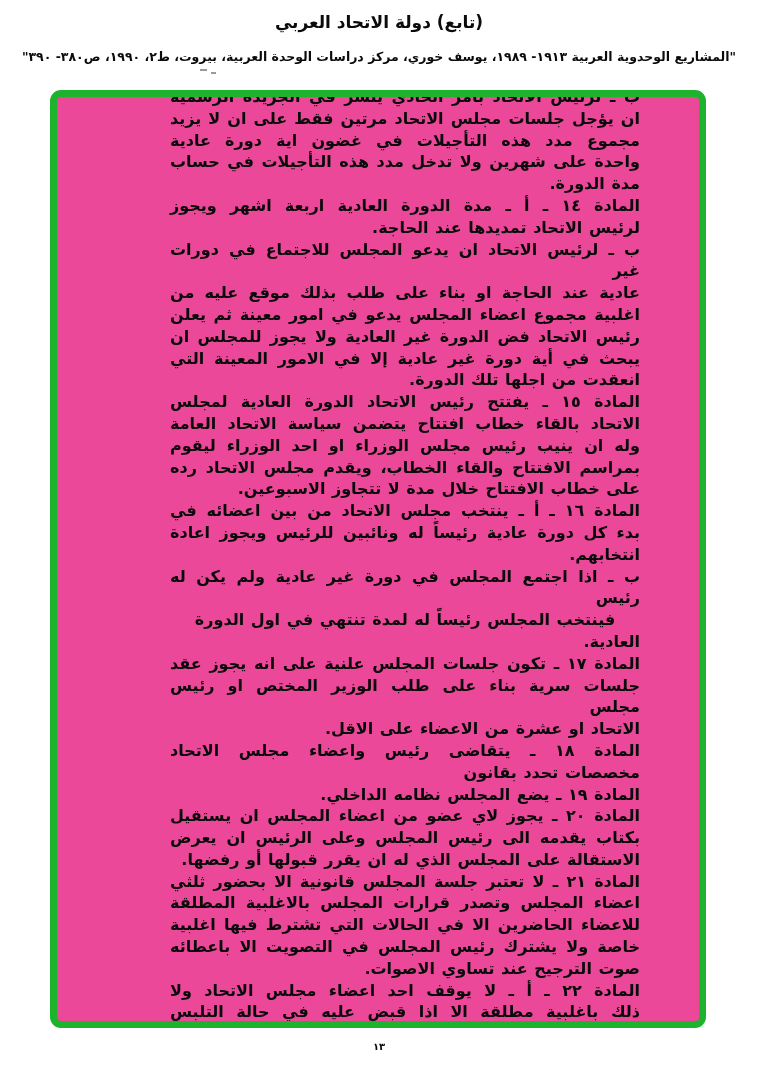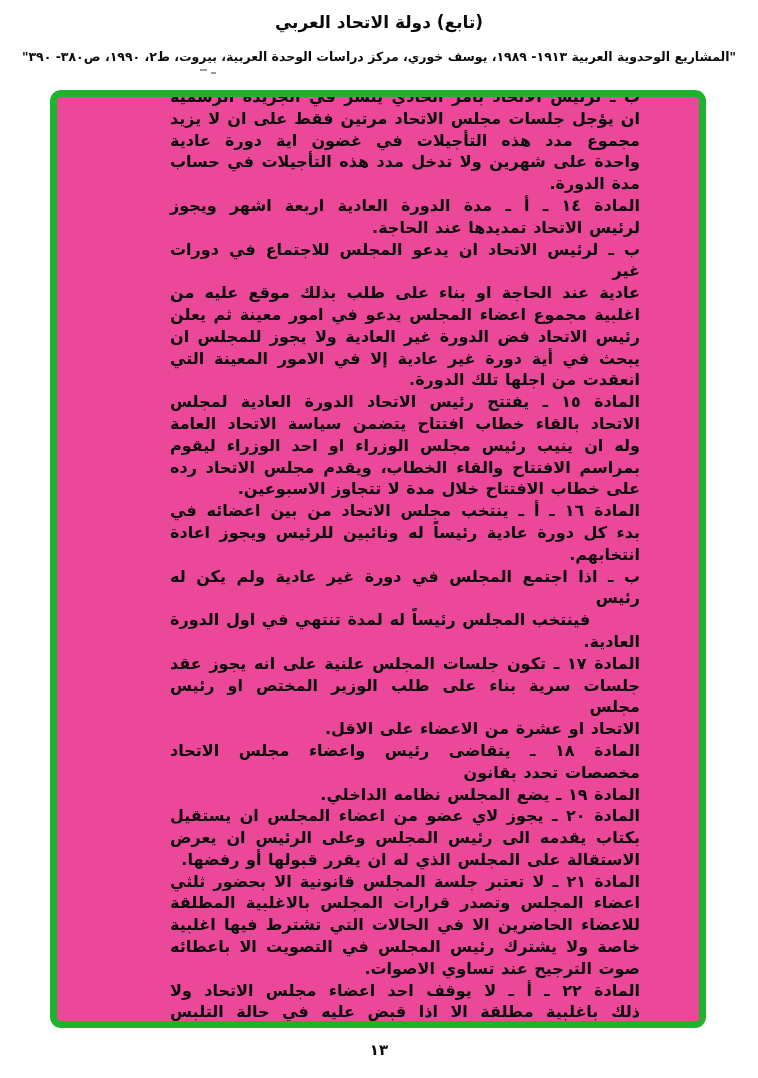--- a/index.html
+++ b/index.html
@@ -45,27 +45,27 @@
     font-size: 16px;
     font-weight: bold;
     line-height: 21.8px;
     word-spacing: 1px;
   }
   .line {
     text-align: justify;
     text-align-last: justify;
   }
   .line.end {
-    text-align: left;
+    text-align: center;
     text-align-last: right;
   }
   .page-number {
     position: absolute; top: 1041px; left: 0; right: 0;
     text-align: center; direction: rtl;
-    font-size: 15px; font-weight: bold;
+    font-size: 10px; font-weight: bold;
   }
 </style>
 </head>
 <body style="background: rgb(255, 255, 255); color: rgb(11, 11, 11);">
 
 <div class="doc-title">(تابع) دولة الاتحاد العربي</div>
 
 <div class="doc-citation">"المشاريع الوحدوية العربية ١٩١٣- ١٩٨٩، يوسف خوري، مركز دراسات الوحدة العربية، بيروت، ط٢، ١٩٩٠، ص٣٨٠- ٣٩٠"</div>
 
 <div class="smudge s1"></div>

